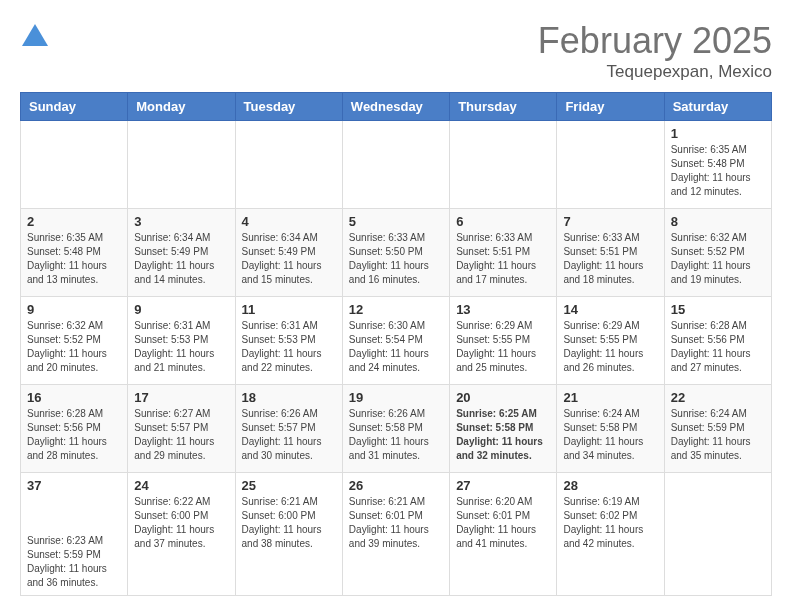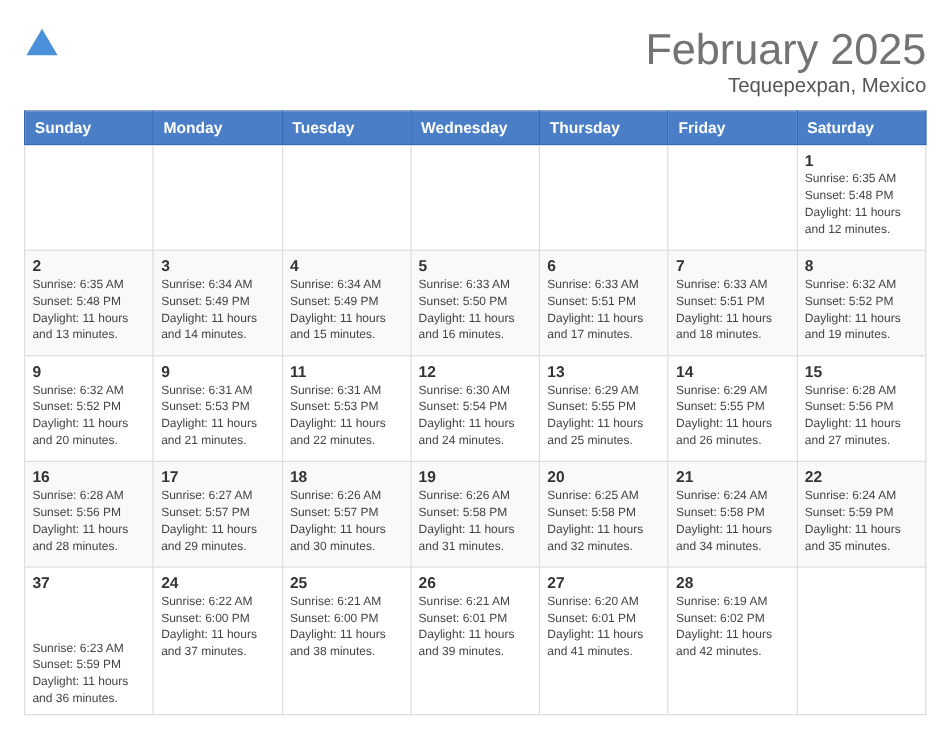--- a/index.html
+++ b/index.html
@@ -256,21 +256,21 @@
         </td>
         <td>
           <span class="day-number">19</span>
           <div class="day-info" style="white-space: pre-line;">Sunrise: 6:26 AM
 Sunset: 5:58 PM
 Daylight: 11 hours
 and 31 minutes.</div>
         </td>
         <td>
           <span class="day-number">20</span>
-          <div class="day-info" style="white-space: pre-line;">Sunrise: 6:25 AM
+          <div class="day-info" style="white-space: pre-line; font-weight: bold;">Sunrise: 6:25 AM
 Sunset: 5:58 PM
 Daylight: 11 hours
 and 32 minutes.</div>
         </td>
         <td>
           <span class="day-number">21</span>
           <div class="day-info" style="white-space: pre-line;">Sunrise: 6:24 AM
 Sunset: 5:58 PM
 Daylight: 11 hours
 and 34 minutes.</div>

